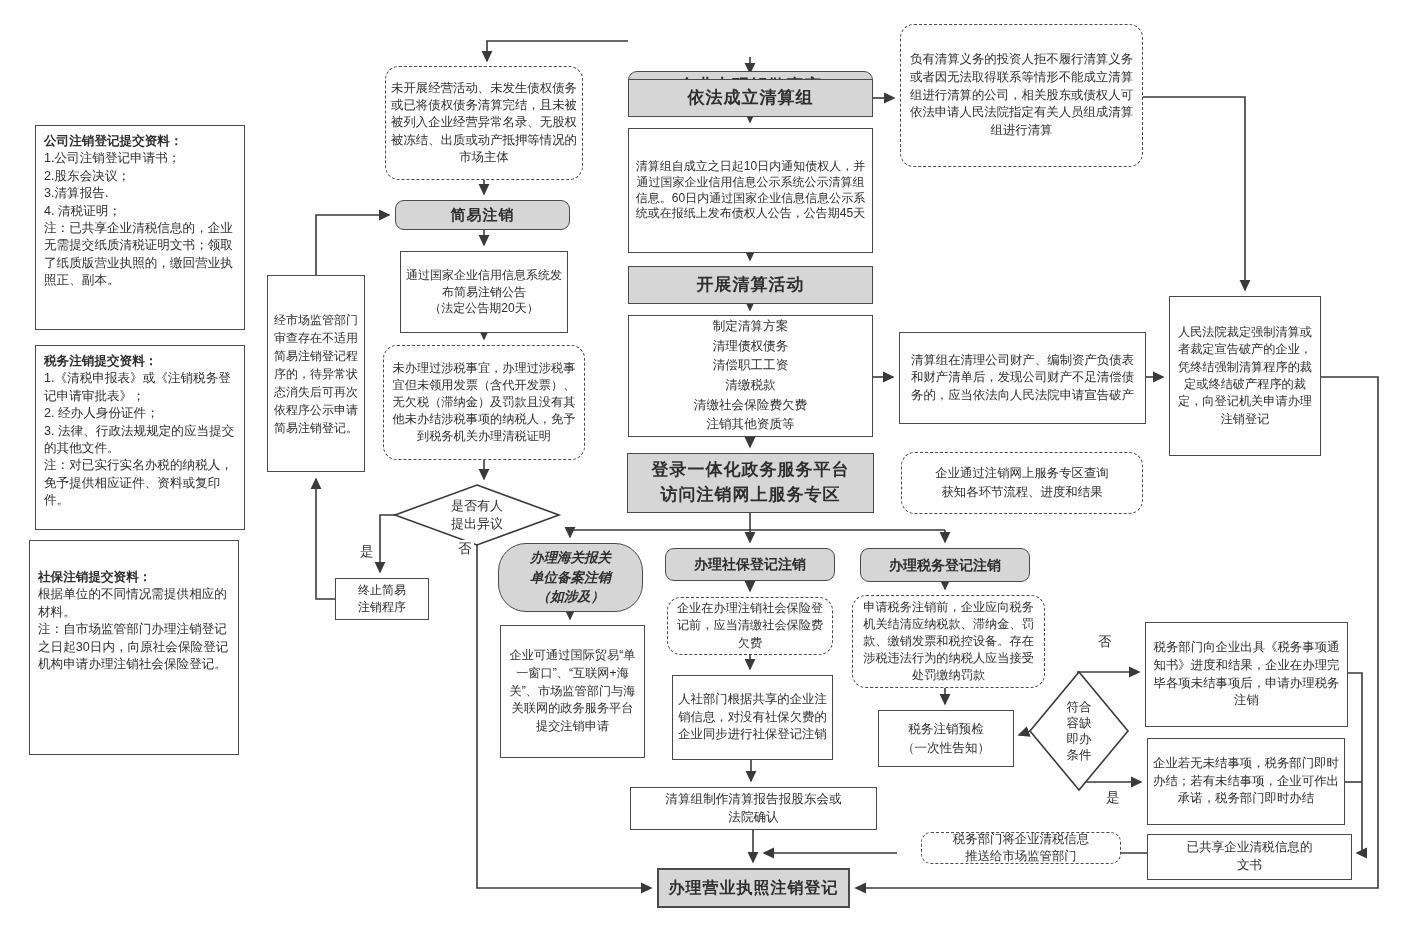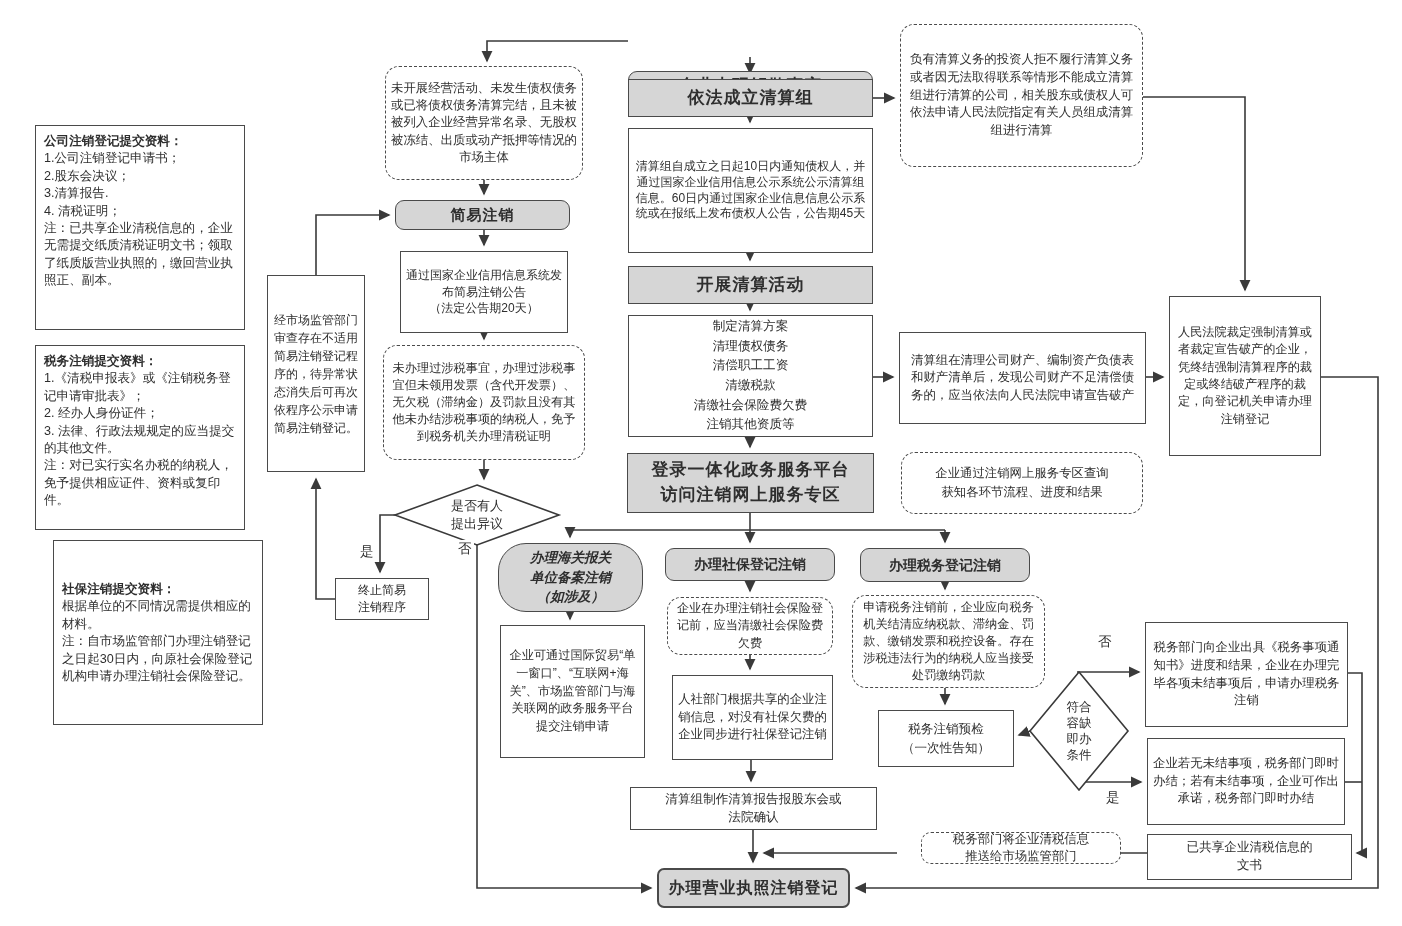--- a/index.html
+++ b/index.html
@@ -86,21 +86,21 @@
 4. 清税证明；
 注：已共享企业清税信息的，企业无需提交纸质清税证明文书；领取了纸质版营业执照的，缴回营业执照正、副本。</div>
   </div>
   <div class="panel" style="left:35px;top:345px;width:210px;height:185px;">
     <div class="p-title">税务注销提交资料：</div>
     <div class="p-body pre">1.《清税申报表》或《注销税务登记申请审批表》；
 2. 经办人身份证件；
 3. 法律、行政法规规定的应当提交的其他文件。
 注：对已实行实名办税的纳税人，免予提供相应证件、资料或复印件。</div>
   </div>
-  <div class="panel" style="left:53px;top:540px;width:210px;height:185px;padding-top:40px;">
+  <div class="panel" style="left:29px;top:540px;width:210px;height:215px;padding-top:28px;">
     <div class="p-title">社保注销提交资料：</div>
     <div class="p-body pre">根据单位的不同情况需提供相应的材料。
 注：自市场监管部门办理注销登记之日起30日内，向原社会保险登记机构申请办理注销社会保险登记。</div>
   </div>
 
   <div class="node gray round hdr" style="left:628px;top:27px;width:245px;height:30px;margin-top:44px;">企业出现解散事宜</div>
   <div class="node gray hdr" style="left:628px;top:79px;width:245px;height:38px;">依法成立清算组</div>
   <div class="node" style="left:628px;top:128px;width:245px;height:125px;">清算组自成立之日起10日内通知债权人，并通过国家企业信用信息公示系统公示清算组信息。60日内通过国家企业信息信息公示系统或在报纸上发布债权人公告，公告期45天</div>
   <div class="node gray hdr" style="left:628px;top:266px;width:245px;height:38px;">开展清算活动</div>
   <div class="node pre" style="left:628px;top:315px;width:245px;height:122px;font-size:12.6px;line-height:1.55;">制定清算方案
@@ -148,20 +148,20 @@
 条件</div>
   <div class="node" style="left:1145px;top:622px;width:203px;height:105px;font-size:12.4px;line-height:1.45;">税务部门向企业出具《税务事项通知书》进度和结果，企业在办理完毕各项未结事项后，申请办理税务注销</div>
   <div class="node" style="left:1147px;top:738px;width:198px;height:87px;font-size:12.4px;line-height:1.45;">企业若无未结事项，税务部门即时办结；若有未结事项，企业可作出承诺，税务部门即时办结</div>
 
   <div class="node pre" style="left:630px;top:787px;width:247px;height:43px;font-size:12.6px;line-height:1.4;">清算组制作清算报告报股东会或
 法院确认</div>
   <div class="node dashed pre" style="left:897px;top:832px;width:200px;height:32px;font-size:12.4px;line-height:1.4;border-radius:10px;margin-left:24px;">税务部门将企业清税信息
 推送给市场监管部门</div>
   <div class="node pre" style="left:1147px;top:834px;width:205px;height:46px;font-size:12.6px;line-height:1.4;">已共享企业清税信息的
 文书</div>
-  <div class="node gray" style="left:657px;top:868px;width:193px;height:40px;font-size:16px;font-weight:600;letter-spacing:1px;border-width:2.4px;border-radius:7px;">办理营业执照注销登记</div>
+  <div class="node gray" style="left:657px;top:868px;width:193px;height:40px;font-size:16px;font-weight:600;letter-spacing:1px;border-width:2.4px;">办理营业执照注销登记</div>
 
   <div class="lbl" style="left:358px;top:543px;">是</div>
   <div class="lbl" style="left:456px;top:540px;">否</div>
   <div class="lbl" style="left:1096px;top:633px;">否</div>
   <div class="lbl" style="left:1104px;top:789px;">是</div>
 
 </div>
 
 </body></html>

